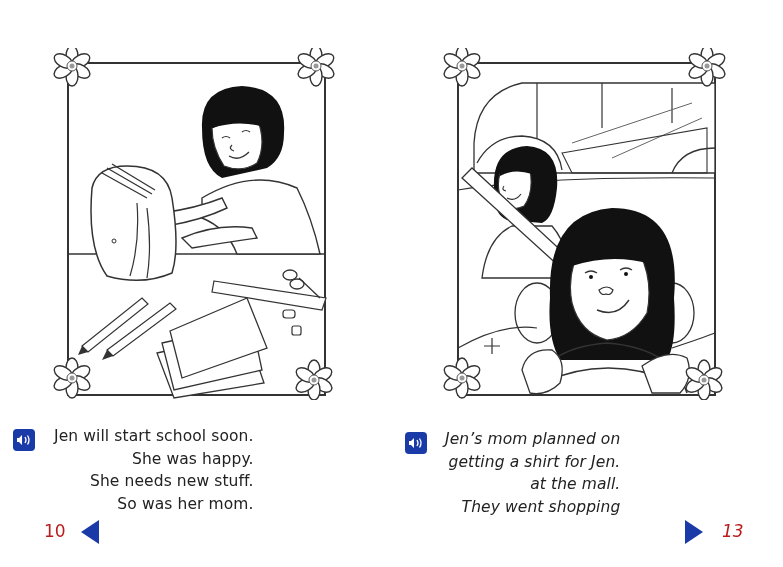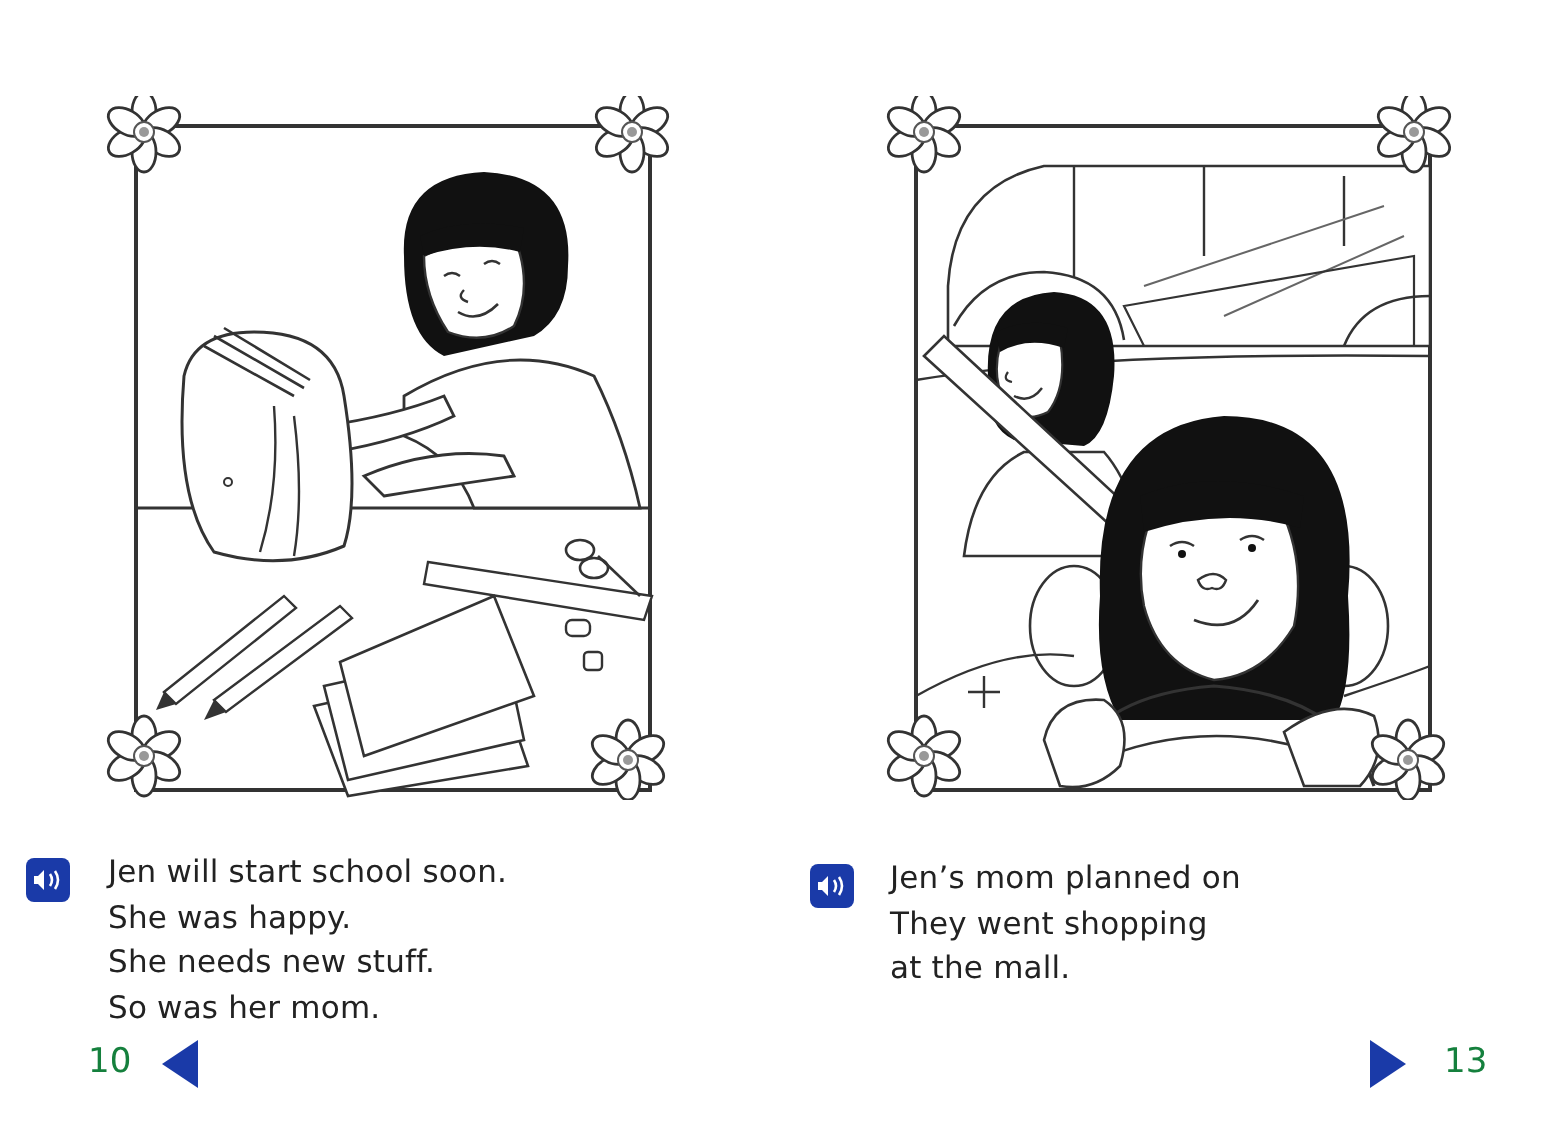--- a/index.html
+++ b/index.html
@@ -1,32 +1,32 @@
 <!DOCTYPE html>
 <html><head>
 <meta charset="utf-8">
 <style>
   html, body { margin:0; padding:0; background:#ffffff; }
   body { width:783px; height:567px; position:relative; overflow:hidden;
          font-family:"DejaVu Sans", "Liberation Sans", sans-serif; color:#222; }
   .page { position:absolute; top:0; width:391px; height:567px; }
   .page.left { left:0; }
-  .page.right { left:391px; }
+  .page.right { left:391px;font-style:italic; }
   .illus { position:absolute; top:48px; }
   .page.left .illus { left:52px; }
   .page.right .illus { left:51px; }
   .speaker { position:absolute; width:22px; height:22px; border-radius:4px;
              display:flex; align-items:center; justify-content:center; cursor:pointer; }
   .page.left .speaker { left:13px; top:429px; }
   .page.right .speaker { left:14px; top:432px; }
   .story { position:absolute; font-size:15.5px; line-height:22.5px; letter-spacing:0.1px; }
   .page.left .story { left:54px; top:425px; }
   .page.right .story { left:54px; top:428px; }
-  .story div { white-space:nowrap; }
-  .pnum { position:absolute; font-size:17px; top:521px; color:#15803d; }
+  .story div { white-space:nowrap;text-align:right; }
+  .pnum { position:absolute; font-size:17px; top:521px; color:#b91c1c; }
   .page.left .pnum { left:44px; }
   .page.right .pnum { left:331px; }
   .nav { position:absolute; top:519px; width:22px; height:26px; cursor:pointer; }
   .page.left .nav { left:79px; }
   .page.right .nav { left:292px; }
 </style>
 </head>
 <body>
 
 <svg width="0" height="0" style="position:absolute">
@@ -175,21 +175,22 @@
   <div class="speaker" style="background:#1a3aa8;">
     <svg width="16" height="12" viewBox="0 0 16 12">
       <path d="M1 4 H3 L6 1 V11 L3 8 H1 Z" fill="#fff"></path>
       <path d="M9 3 Q11 6 9 9" fill="none" stroke="#fff" stroke-width="1.3"></path>
       <path d="M11.5 1.5 Q14.5 6 11.5 10.5" fill="none" stroke="#fff" stroke-width="1.3"></path>
     </svg>
   </div>
 
   <div class="story">
     <div>Jen’s mom planned on</div>
+    <div>getting a shirt for Jen.</div>
+    <div>at the mall.</div>
     <div>They went shopping</div>
-    <div>at the mall.</div>
   </div>
 
   <svg class="nav" viewBox="0 0 22 26">
     <path d="M2 1 L20 13 L2 25 Z" fill="#1a3aa8"></path>
   </svg>
   <div class="pnum">13</div>
 </div>
 
 </body></html>

